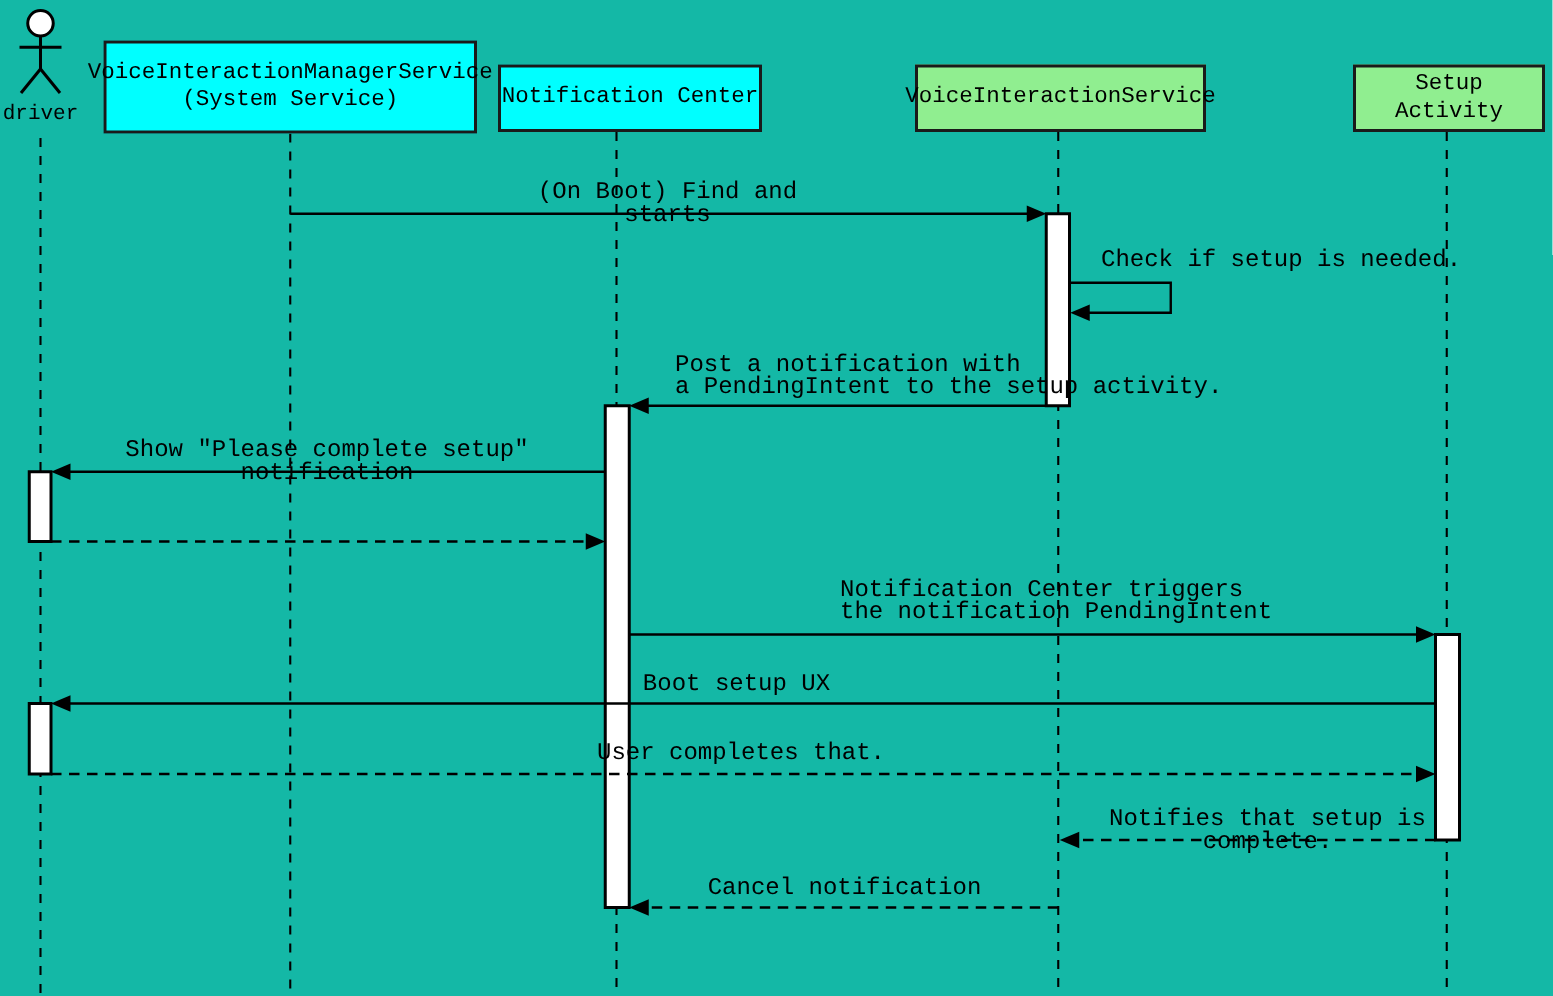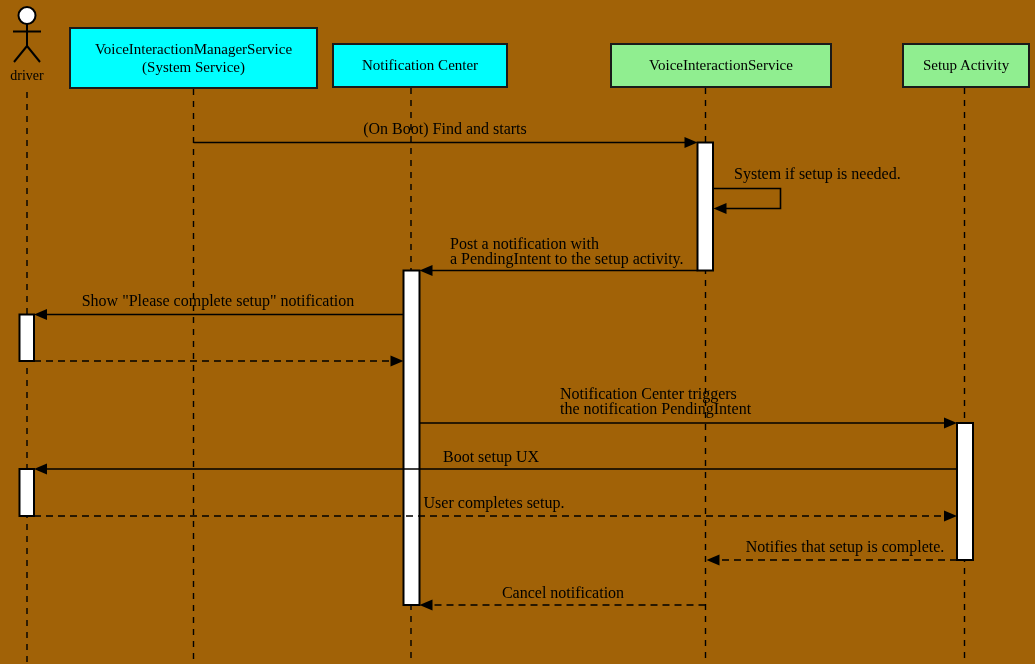--- a/index.html
+++ b/index.html
@@ -1,21 +1,21 @@
 <!DOCTYPE html>
 <html><head>
 <meta charset="utf-8">
 <style>
   html, body { margin: 0; padding: 0; background: #ffffff; }
   #canvas {
     position: relative;
     width: 1035px;
     height: 664px;
-    background: #a16207;
-    font-family: Liberation Serif, serif;
+    background: #14b8a6;
+    font-family: Liberation Mono, monospace;
     color: #000;
     overflow: hidden;
   }
   #diagram-svg { position: absolute; left: 0; top: 0; }
   .pbox {
     position: absolute;
     box-sizing: border-box;
     border: 2px solid #1a1a1a;
     display: flex;
     align-items: center;
@@ -123,34 +123,34 @@
     </g>
   </svg>
 
   <div class="pbox" style="left: 69px; top: 27px; width: 249px; height: 62px; background-color: rgb(0, 255, 255);">
     <span>VoiceInteractionManagerService
 (System Service)</span>
   </div>
   <div class="pbox" style="left: 332px; top: 43px; width: 176px; height: 45px; background-color: rgb(0, 255, 255);">
     <span>Notification Center</span>
   </div>
-  <div class="pbox" style="left: 610px; top: 43px; width: 222px; height: 45px; background-color: rgb(144, 238, 144);">
+  <div class="pbox" style="left: 610px; top: 43px; width: 194px; height: 45px; background-color: rgb(144, 238, 144);">
     <span>VoiceInteractionService</span>
   </div>
   <div class="pbox" style="left: 902px; top: 43px; width: 128px; height: 45px; background-color: rgb(144, 238, 144);">
     <span>Setup Activity</span>
   </div>
 
   <div class="actor-lbl" style="left:0px; top:68px; width:54px;">driver</div>
 
   <div class="lbl center" style="left:325px; top:121px; width:240px;">(On Boot) Find and starts</div>
-  <div class="lbl" style="left:734px; top:166px;">System if setup is needed.</div>
+  <div class="lbl" style="left:734px; top:166px;">Check if setup is needed.</div>
   <div class="lbl" style="left:440px; top:236px;margin-left:10px;">Post a notification with
 a PendingIntent to the setup activity.</div>
   <div class="lbl center" style="left:38px; top:293px; width:360px;">Show "Please complete setup" notification</div>
   <div class="lbl" style="left:560px; top:386px;">Notification Center triggers
 the notification PendingIntent</div>
   <div class="lbl center" style="left:391px; top:449px; width:200px;">Boot setup UX</div>
-  <div class="lbl center" style="left:394px; top:495px; width:200px;">User completes setup.</div>
+  <div class="lbl center" style="left:394px; top:495px; width:200px;">User completes that.</div>
   <div class="lbl center" style="left:725px; top:539px; width:240px;">Notifies that setup is complete.</div>
   <div class="lbl center" style="left:463px; top:585px; width:200px;">Cancel notification</div>
 
 </div>
 
 </body></html>

